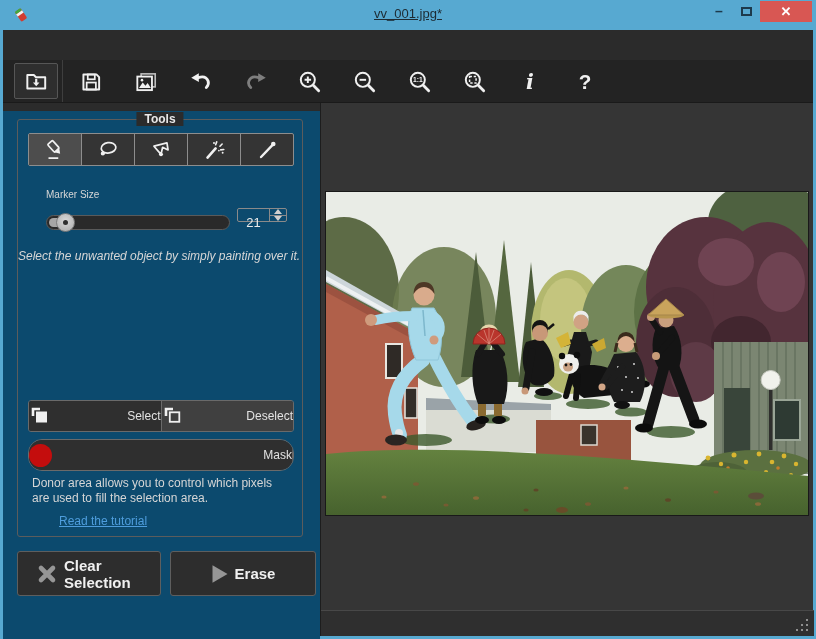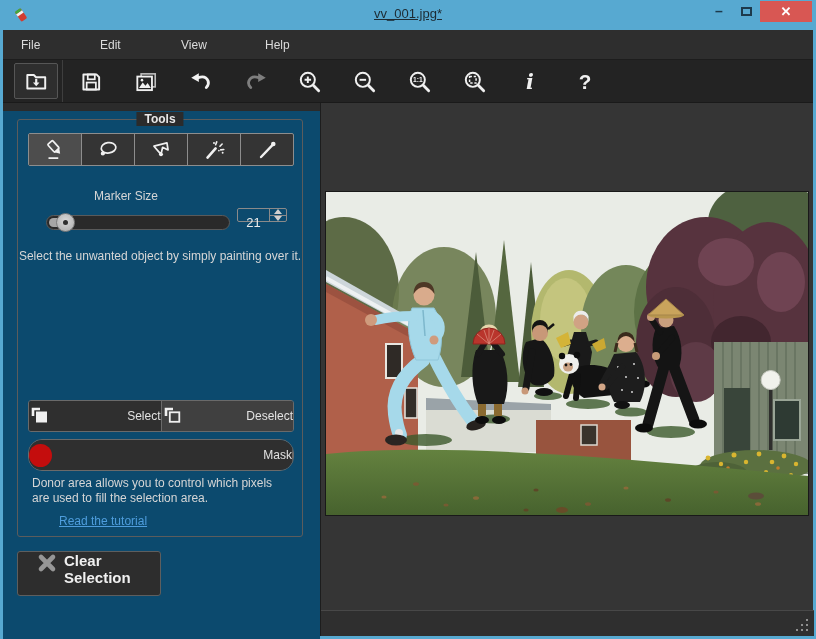--- a/index.html
+++ b/index.html
@@ -34,48 +34,48 @@
 
   
   .groupbox { position:absolute; left:14px; top:8px; width:286px; height:418px; border:1px solid #5c5c5c; border-radius:3px; }
   .group-legend { position:absolute; left:50%; top:-8px; transform:translateX(-50%); background:#2b2b2b; padding:0 8px; font-size:12px; font-weight:bold; color:#e8e8e8; }
 
   .tabstrip { position:absolute; left:10px; top:13px; width:266px; height:33px; display:flex; border:1px solid #8d8d8d; border-radius:2px; background:#343434; overflow:hidden; }
   .tab { flex:1; display:flex; align-items:center; justify-content:center; border-left:1px solid #8d8d8d; }
   .tab:first-child { border-left:none; }
   .tab.selected { background:#4d4d4d; }
 
-  .field-label { position:absolute; left:28px; top:69px; font-size:12px; color:#d6d6d6;margin-left:48px; }
+  .field-label { position:absolute; left:28px; top:69px; font-size:10px; color:#d6d6d6; }
 
   .slider { position:absolute; left:28px; top:95px; width:184px; height:15px; border:1px solid #5a5a5a; border-radius:8px; background:#2a2a2a; }
   .slider-fill { position:absolute; left:2px; top:2px; width:24px; height:9px; border-radius:5px; background:#a6a6a6; }
   .slider-handle { position:absolute; left:9px; top:-3px; width:19px; height:19px; border-radius:50%; background:radial-gradient(circle at 50% 40%, #d8d8d8, #a9a9a9); border:1px solid #7d7d7d; }
   .slider-handle::after { content:""; position:absolute; left:6px; top:6px; width:5px; height:5px; border-radius:50%; background:#2e2e2e; }
 
   .spinbox { position:absolute; left:219px; top:88px; width:50px; height:14px; border:1px solid #8a8a8a; border-radius:2px; display:flex; }
   .spin-value { width:31px; text-align:center; line-height:28px; font-size:13px; color:#eaeaea; }
   .spin-arrows { width:17px; border-left:1px solid #8a8a8a; display:flex; flex-direction:column; }
   .spin-arrows div { flex:1; display:flex; align-items:center; justify-content:center; }
   .arr-up { width:0; height:0; border-left:4px solid transparent; border-right:4px solid transparent; border-bottom:5px solid #cfcfcf; }
   .arr-dn { width:0; height:0; border-left:4px solid transparent; border-right:4px solid transparent; border-top:5px solid #cfcfcf; }
 
-  .instruction { position:absolute; left:0; top:129px; width:100%; text-align:center; font-size:12px; color:#d6d6d6; }
+  .instruction { position:absolute; left:0; top:129px; width:100%; text-align:left; font-size:12px; color:#d6d6d6;font-style:italic; }
 
   .seg-row { position:absolute; left:10px; width:266px; height:32px; border:1px solid #6a6a6a; border-radius:3px; display:flex; overflow:hidden; }
   .seg-row.row-select { top:280px; }
   .seg-row.row-mask { top:319px;border-radius:14px; }
   .seg { flex:1; display:flex; align-items:center; justify-content:space-between; gap:8px; font-size:12px; color:#e2e2e2; }
   .seg.left { background:#2f2f2f; border-right:1px solid #6a6a6a; }
   .seg.right { background:#404040;gap:40px; }
   .dot { width:23px; height:23px; border-radius:50%; }
 
   .hint { position:absolute; left:14px; top:356px; width:260px; font-size:12px; line-height:15px; color:#d6d6d6; }
   .tutorial { position:absolute; left:14px; top:394px; font-size:12px; color:#4e9ddd; text-decoration:underline;margin-left:27px; }
 
-  .action-btn { position:absolute; top:440px; height:45px; background:#2d2d2d; border:1px solid #5e5e5e; border-radius:3px; display:flex; align-items:flex-start; justify-content:center; gap:6px; color:#f0f0f0; font-size:15px; font-weight:bold; line-height:17px; }
+  .action-btn { position:absolute; top:440px; height:45px; background:#2d2d2d; border:1px solid #5e5e5e; border-radius:3px; display:flex; align-items:center; justify-content:center; gap:6px; color:#f0f0f0; font-size:15px; font-weight:bold; line-height:17px; }
   .btn-clear { left:14px; width:144px; }
   .btn-erase { left:167px; width:146px; }
   .btn-clear .lbl { width:78px; }
 
   
   .photo { position:absolute; left:5px; top:89px; width:482px; height:323px; outline:1px solid #191919; }
   .statusbar { position:absolute; left:0; bottom:0; width:493px; height:26px; background:#2f2f2f; border-top:1px solid #484848; }
   .grip { position:absolute; right:6px; bottom:5px; width:14px; height:14px; }
   .grip i { position:absolute; width:2px; height:2px; background:#8f8f8f; }
 </style>
@@ -95,26 +95,20 @@
     <div class="title-text">vv_001.jpg*</div>
     <div class="win-btn btn-min">–</div>
     <div class="win-btn btn-max">
         <div class="box"></div>
       </div>
     <div class="win-btn btn-close">✕</div>
   </div>
 
   <div class="frame">
 
-    <div class="menubar">
-      <div class="menu-item" style="left:12px">File</div>
-      <div class="menu-item" style="left:91px">Edit</div>
-      <div class="menu-item" style="left:172px">View</div>
-      <div class="menu-item" style="left:256px">Help</div>
-    </div>
 
     <div class="toolbar">
       <div class="tb-open-box">
         <svg width="26" height="26" viewBox="0 0 24 24">
           <path d="M4 6.5h6l2 2h8.5V19H4z" fill="none" stroke="#f0f0f0" stroke-width="1.8" stroke-linejoin="round"></path>
           <path d="M12.2 10v4" stroke="#f0f0f0" stroke-width="2"></path>
           <path d="M9.2 13.4h6l-3 3.4z" fill="#f0f0f0"></path>
         </svg>
       </div>
       <div class="tb-divider"></div>
@@ -268,20 +262,26 @@
 
           <div class="hint">Donor area allows you to control which pixels are used to fill the selection area.</div>
           <a class="tutorial" href="#">Read the tutorial</a>
         </div>
 
         <div class="action-btn btn-clear">
           <svg width="22" height="22" viewBox="0 0 22 22">
             <path d="M5 5 L17 17 M17 5 L5 17" stroke="#969696" stroke-width="4.6" stroke-linecap="round"></path>
           </svg>
           <span class="lbl">Clear Selection</span>
+        </div>
+        <div class="action-btn btn-erase">
+          <svg width="18" height="20" viewBox="0 0 14 16">
+            <polygon points="1,1 13,8 1,15" fill="#969696"></polygon>
+          </svg>
+          <span>Erase</span>
         </div>
       </div>
 
       <div class="canvas-area">
         <svg class="photo" viewBox="0 0 482 323" preserveAspectRatio="none" role="img" aria-label="Photo of a group of people striking martial-arts poses on a lawn between a brick house and a wooden shed">
           <defs>
             <linearGradient id="lawn" x1="0" y1="0" x2="0" y2="1">
               <stop offset="0" stop-color="#64823f"></stop>
                 <stop offset="1" stop-color="#47622e"></stop>
             </linearGradient>

